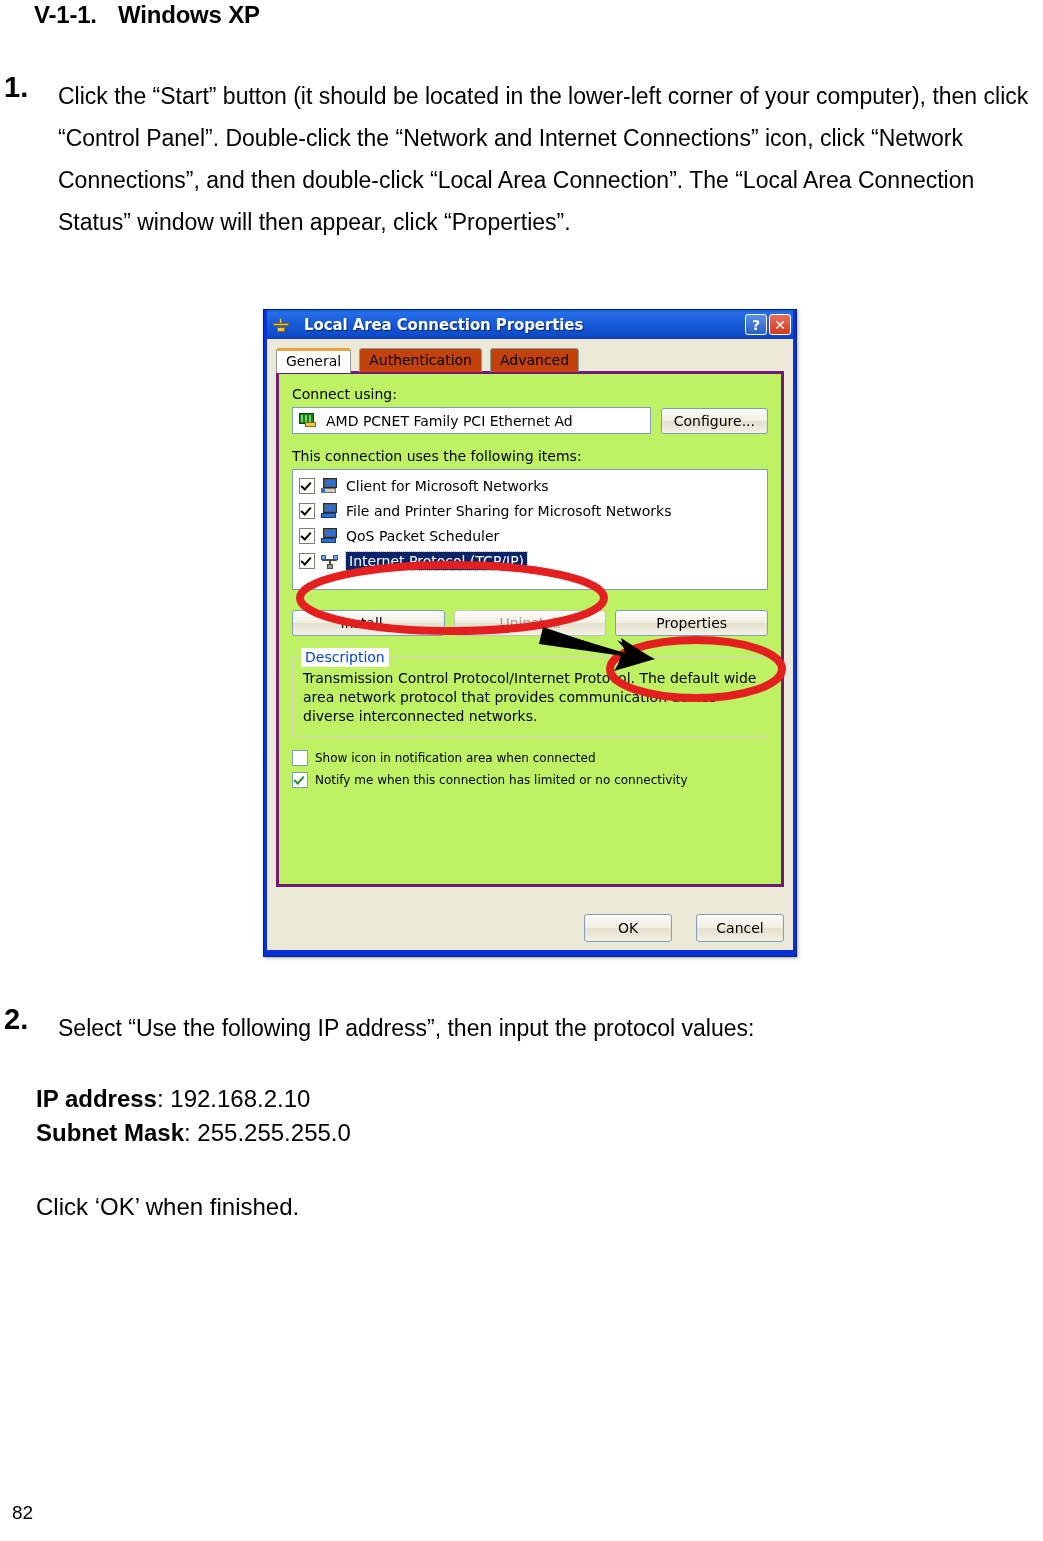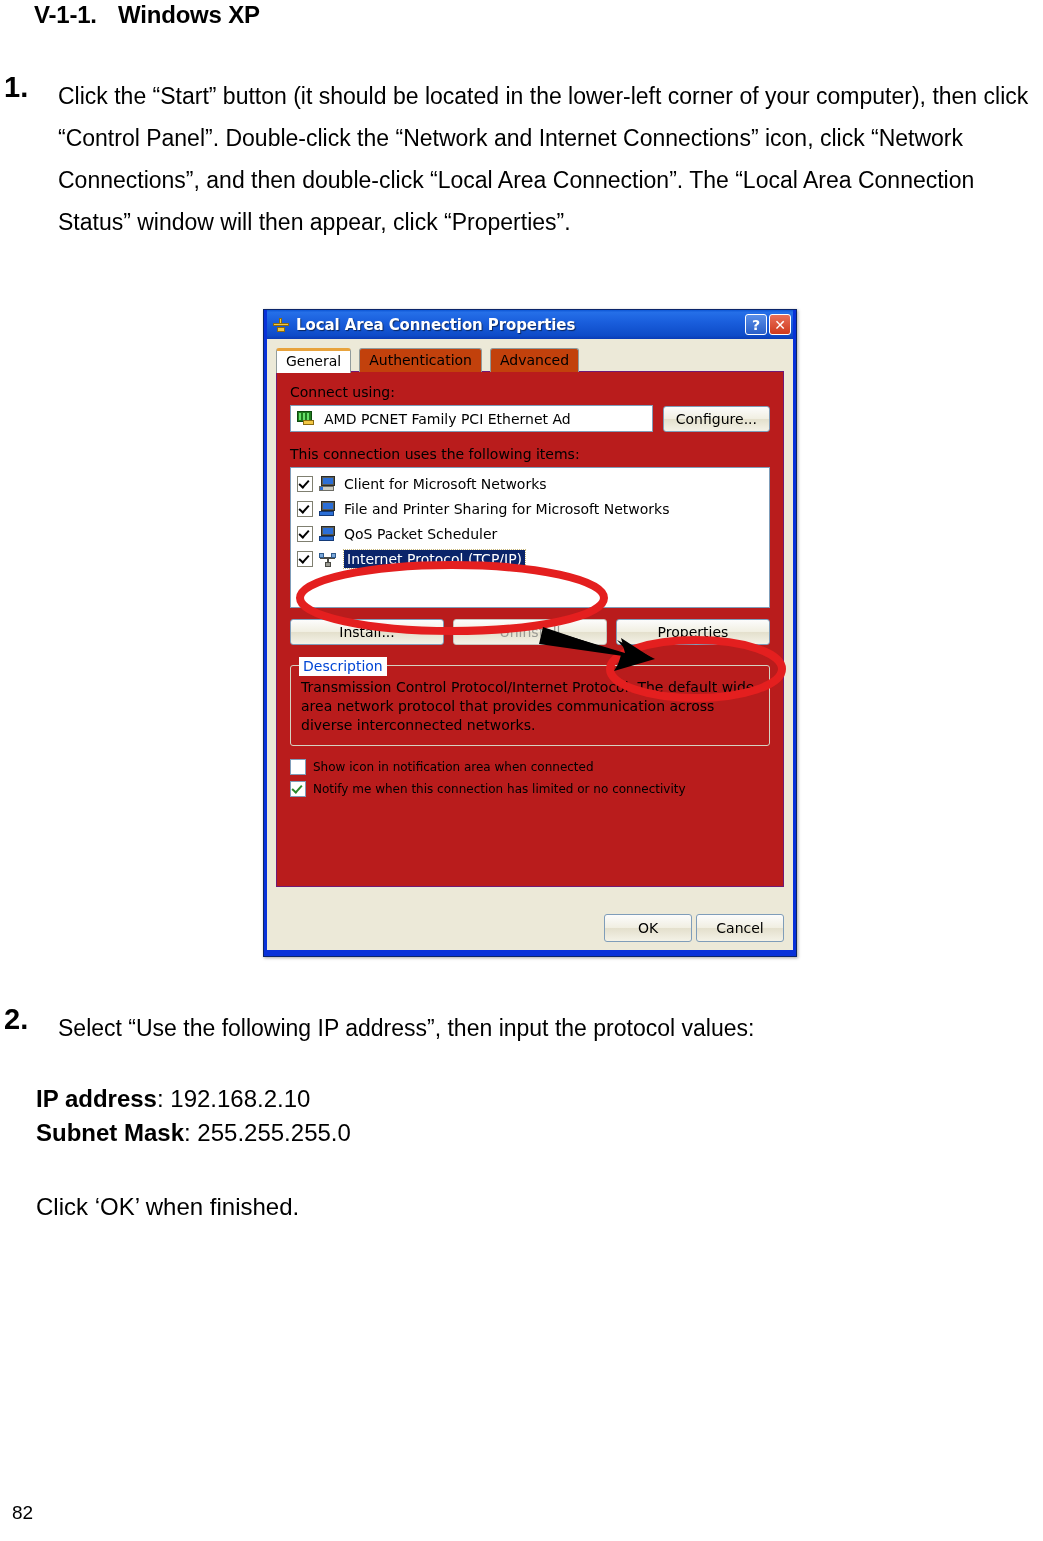--- a/index.html
+++ b/index.html
@@ -114,20 +114,21 @@
   .title-icon .stem { position:absolute; left:7px; top:2px; width:3px; height:7px; background:#f4c842; border:1px solid #8a6a10; box-sizing:border-box;}
   .title-icon .foot { position:absolute; left:5px; top:11px; width:8px; height:5px; background:#f4c842; border:1px solid #8a6a10; box-sizing:border-box;}
   .title-text {
     color: #ffffff;
     font-size: 15px;
     font-weight: bold;
     text-shadow: 1px 1px 1px rgba(0,0,0,0.55);
     white-space: nowrap;
     letter-spacing: -0.1px;
     flex: 1;
+    margin-left: 8px;
   }
   .tb-btns { display: flex; gap: 2px; align-items: center; }
   .tb-btn {
     width: 22px; height: 21px;
     border: 1px solid #ffffff;
     border-radius: 3px;
     color: #ffffff;
     font-size: 14px;
     font-weight: bold;
     display: flex; align-items: center; justify-content: center;
@@ -161,22 +162,22 @@
   .tab.active {
     background: #ffffff;
     border-top: 3px solid #e8a33d;
     padding-top: 2px;
     position: relative;
     top: 1px;
     z-index: 3;
   }
 
   .tabpanel {
-    background: #b91c1c;
-    border: 1px solid #701a75;
+    background: #bef264;
+    border: 3px solid #701a75;
     margin-top: -1px;
     padding: 12px 13px;
     box-sizing: border-box;
     height: 516px;
     position: relative;
     font-size: 14px;
   }
 
   .lbl { font-size: 14px; color: #000; margin-bottom: 5px; }
 
@@ -213,22 +214,22 @@
     min-width: 92px;
     text-align: center;
     box-sizing: border-box;
     font-family: "DejaVu Sans", sans-serif;
   }
   .btn.disabled { color: #9a9a94; border-color: #c3c3bd; cursor: default; }
 
   .listbox {
     border: 1px solid #7f9db9;
     background: #ffffff;
-    height: 141px;
-    margin-bottom: 11px;
+    height: 121px;
+    margin-bottom: 20px;
     padding: 3px 2px;
     box-sizing: border-box;
     overflow: hidden;
   }
   .li { display: flex; align-items: center; height: 25px; padding-left: 4px; }
   .li .cb {
     width: 14px; height: 14px;
     border: 1px solid #7f7f70;
     background: #fff;
     flex: none;
@@ -304,21 +305,21 @@
     border-width: 0 2px 2px 0;
     transform: rotate(42deg);
   }
   .optrow .otxt { font-size: 12px; }
 
   .dlg-footer {
     position: absolute;
     right: 9px;
     bottom: 8px;
     display: flex;
-    gap: 4px;
+    gap: 24px;
   }
   .dlg-footer .btn { min-width: 88px; padding: 5px 12px; }
 
   
   .annot {
     position: absolute;
     left: 0; top: 0;
     width: 1043px; height: 1541px;
     pointer-events: none;
   }

